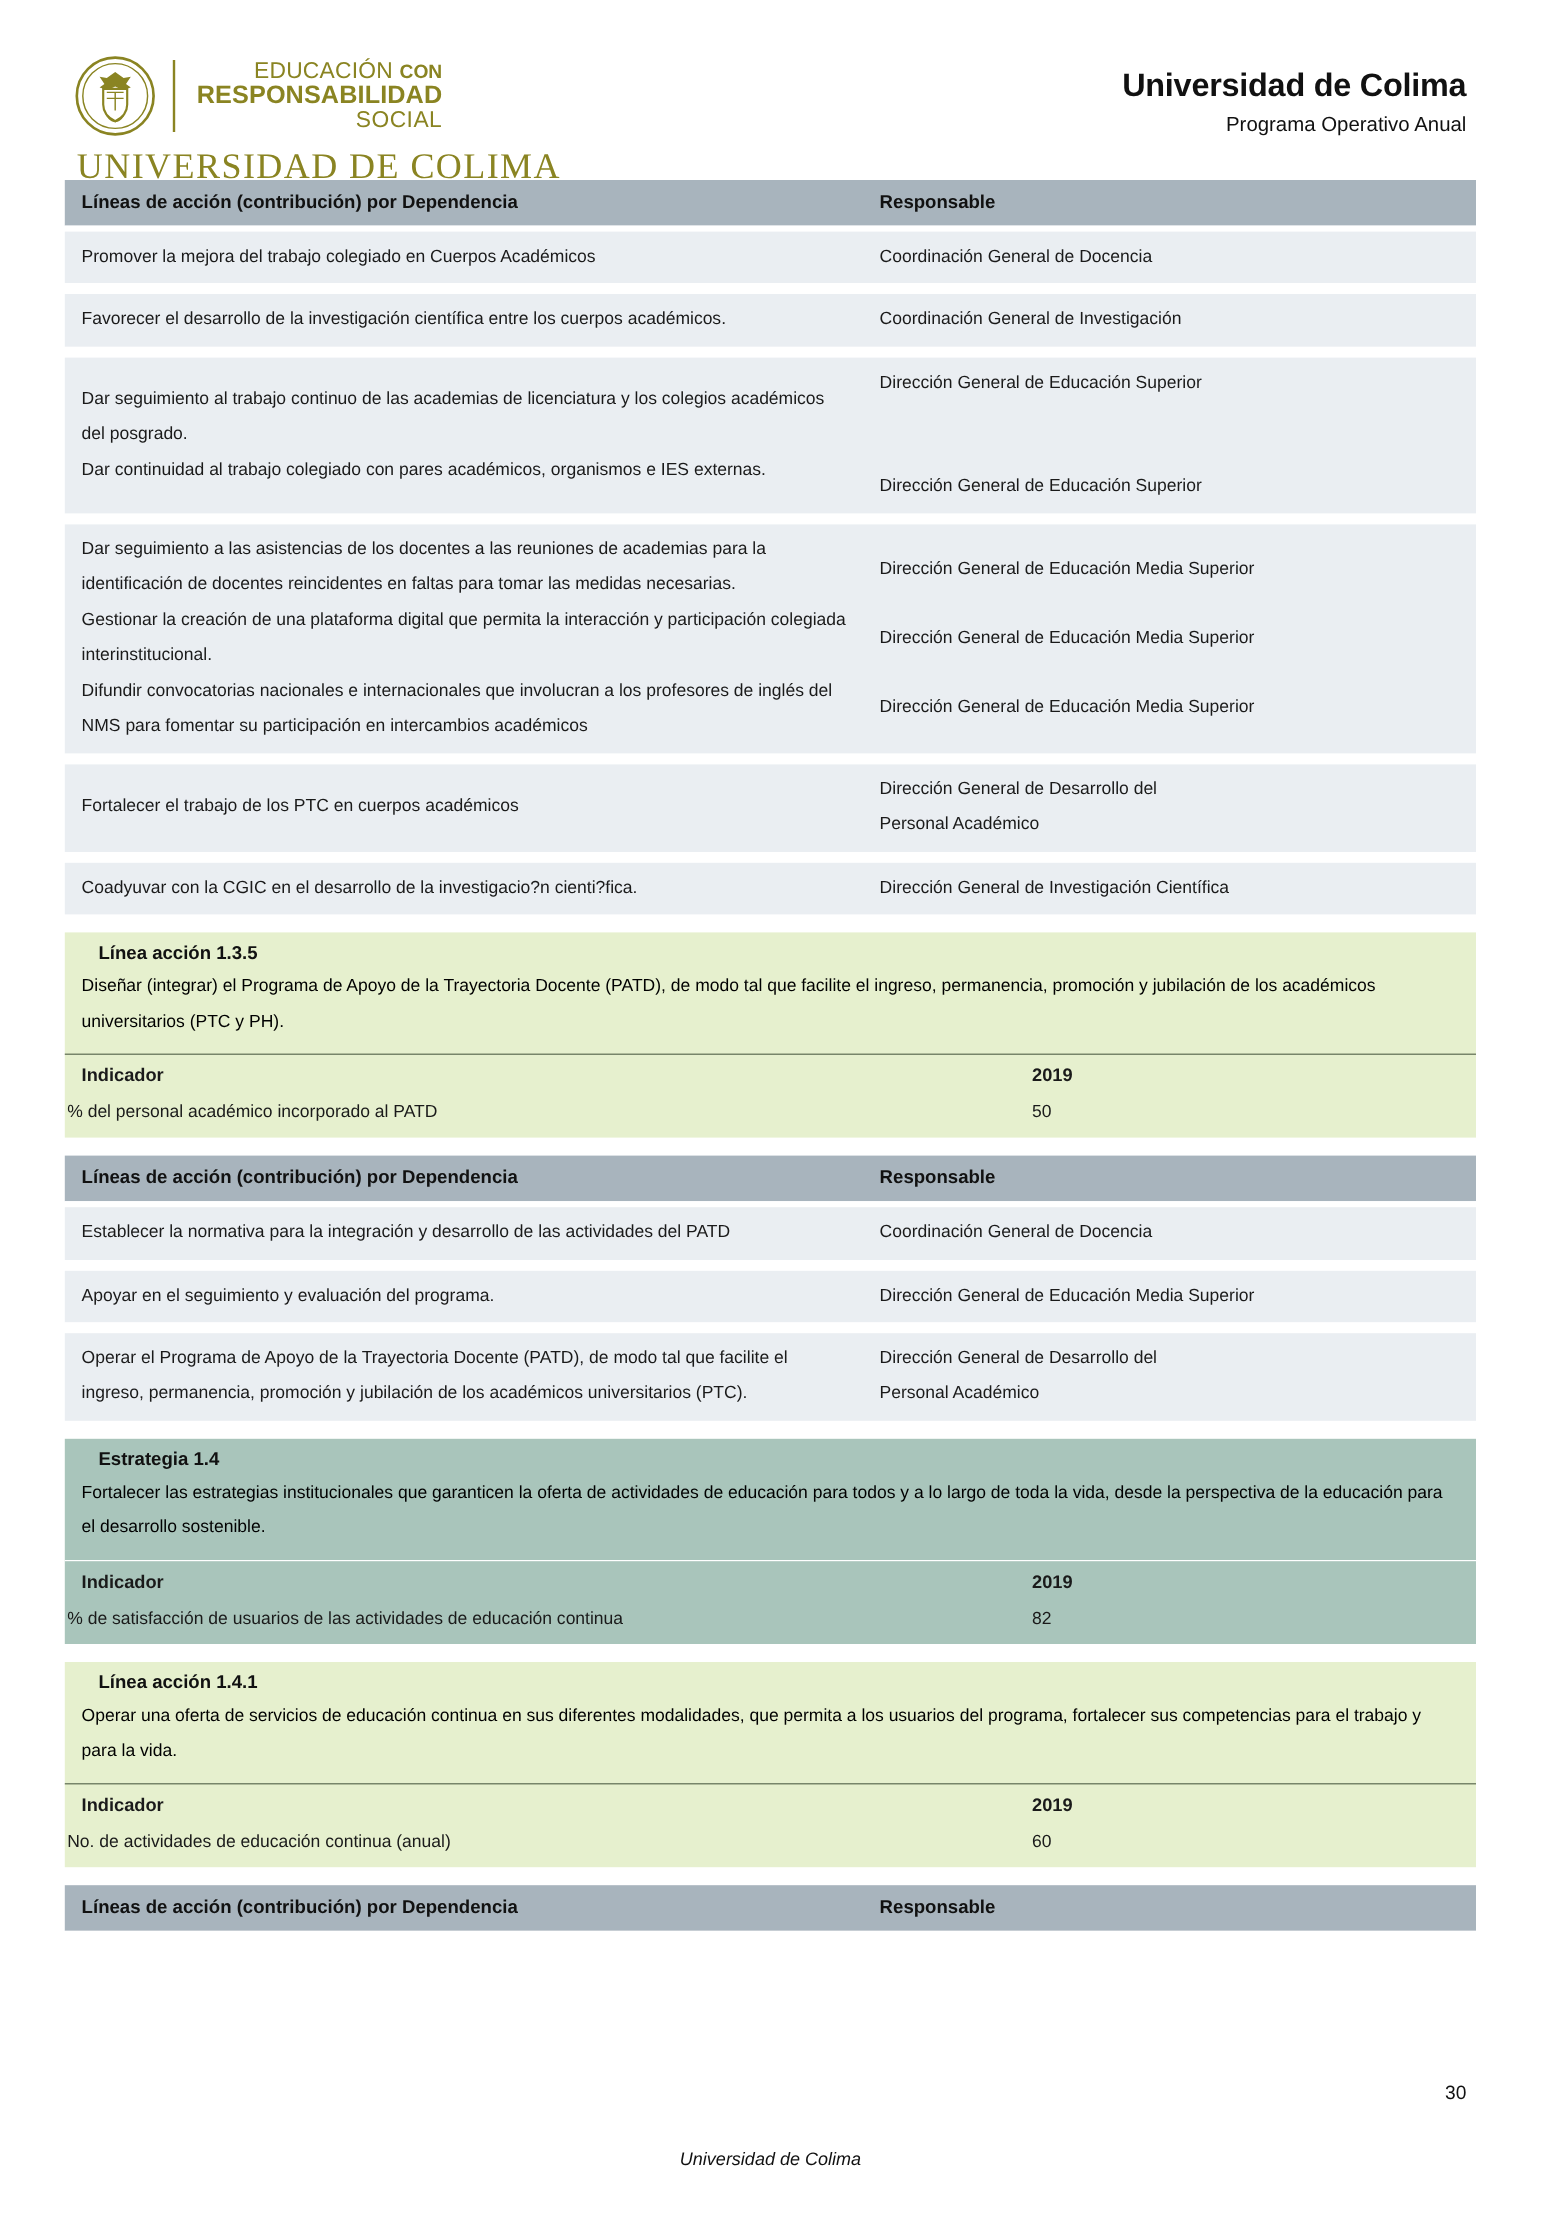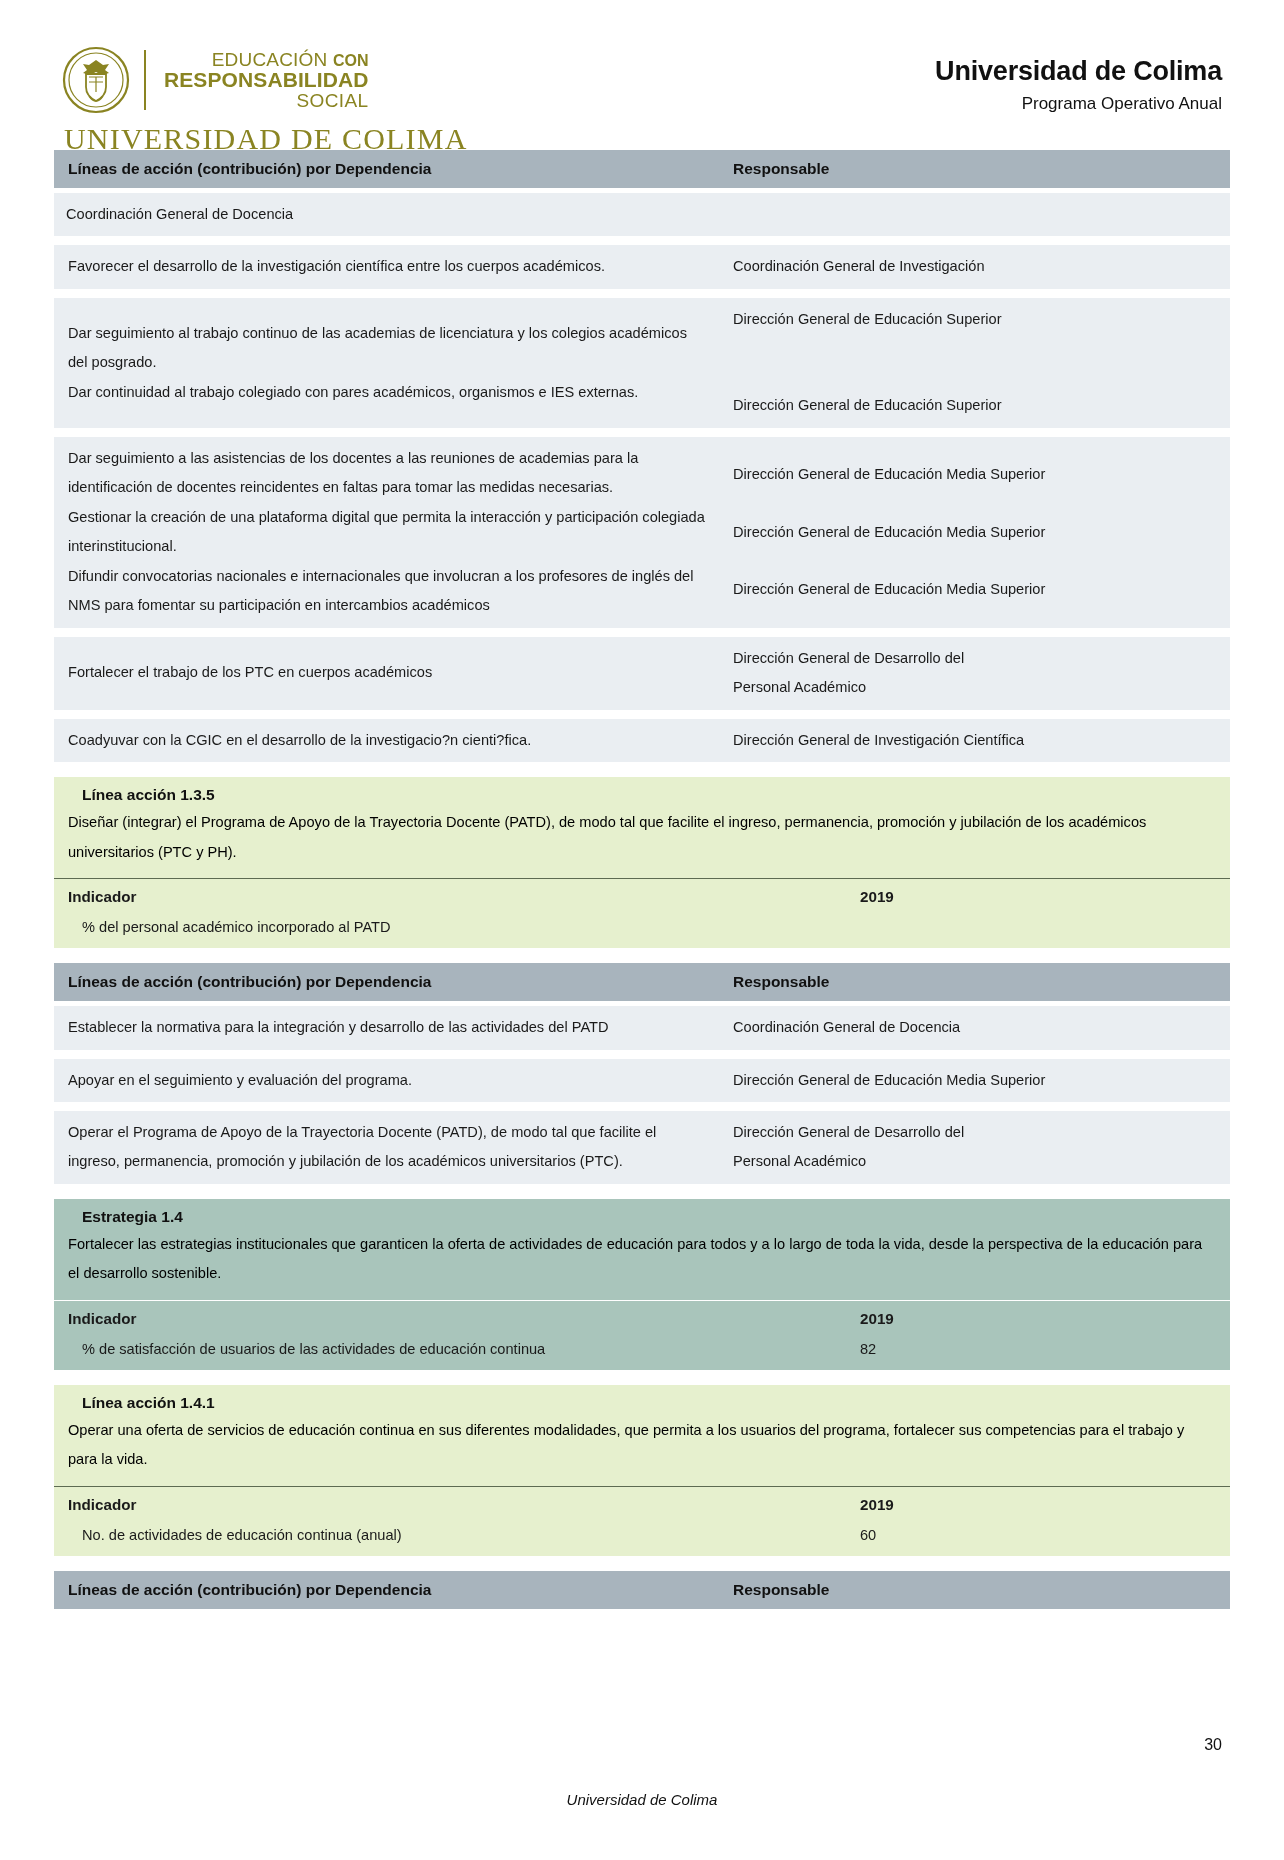--- a/index.html
+++ b/index.html
@@ -117,21 +117,21 @@
   .ind-head {
     display: flex;
     border-top: 1px solid #5d6b52;
     font-weight: 700;
     font-size: 15.2px;
   }
   .teal .ind-head { border-top: 1px solid #ffffff; }
   .ind-head .ih-l { width: 806px; flex: 0 0 806px; padding: 9px 14px 8px 14px; }
   .ind-head .ih-r { flex: 1 1 auto; padding: 9px 0 8px 0; }
   .ind-row { display: flex; font-size: 14.6px; }
-  .ind-row .ir-l { width: 806px; flex: 0 0 806px; padding: 6px 14px 13px 28px; }
+  .ind-row .ir-l { width: 806px; flex: 0 0 806px; padding: 6px 14px 13px 2px; }
   .ind-row .ir-r { flex: 1 1 auto; padding: 6px 0 13px 0; }
 
   
   .doc-footer {
     position: absolute;
     left: 0; right: 0;
     bottom: 52px;
     padding: 0 62px;
   }
   .footer-center {
@@ -186,20 +186,21 @@
   <div class="content">
 
     <div class="block">
       <div class="row hdr-bar">
         <div class="col-left">Líneas de acción (contribución) por Dependencia</div>
         <div class="col-right">Responsable</div>
       </div>
       <div class="gap-sm"></div>
 
       <div class="row data-row">
+        <div class="col-left">Promover la mejora del trabajo colegiado en Cuerpos Académicos</div>
         <div class="col-right">Coordinación General de Docencia</div>
       </div>
       <div class="gap"></div>
 
       <div class="row data-row">
         <div class="col-left">Favorecer el desarrollo de la investigación científica entre los cuerpos académicos.</div>
         <div class="col-right">Coordinación General de Investigación</div>
       </div>
       <div class="gap"></div>
 
@@ -245,20 +246,21 @@
 
     <div class="block green">
       <div class="tbl-title">Línea acción 1.3.5</div>
       <div class="tbl-desc">Diseñar (integrar) el Programa de Apoyo de la Trayectoria Docente (PATD), de modo tal que facilite el ingreso, permanencia, promoción y jubilación de los académicos universitarios (PTC y PH).</div>
       <div class="ind-head">
         <div class="ih-l">Indicador</div>
         <div class="ih-r">2019</div>
       </div>
       <div class="ind-row">
         <div class="ir-l">% del personal académico incorporado al PATD</div>
+        <div class="ir-r">50</div>
       </div>
     </div>
 
     <div class="gap"></div>
 
     <div class="block">
       <div class="row hdr-bar">
         <div class="col-left">Líneas de acción (contribución) por Dependencia</div>
         <div class="col-right">Responsable</div>
       </div>

